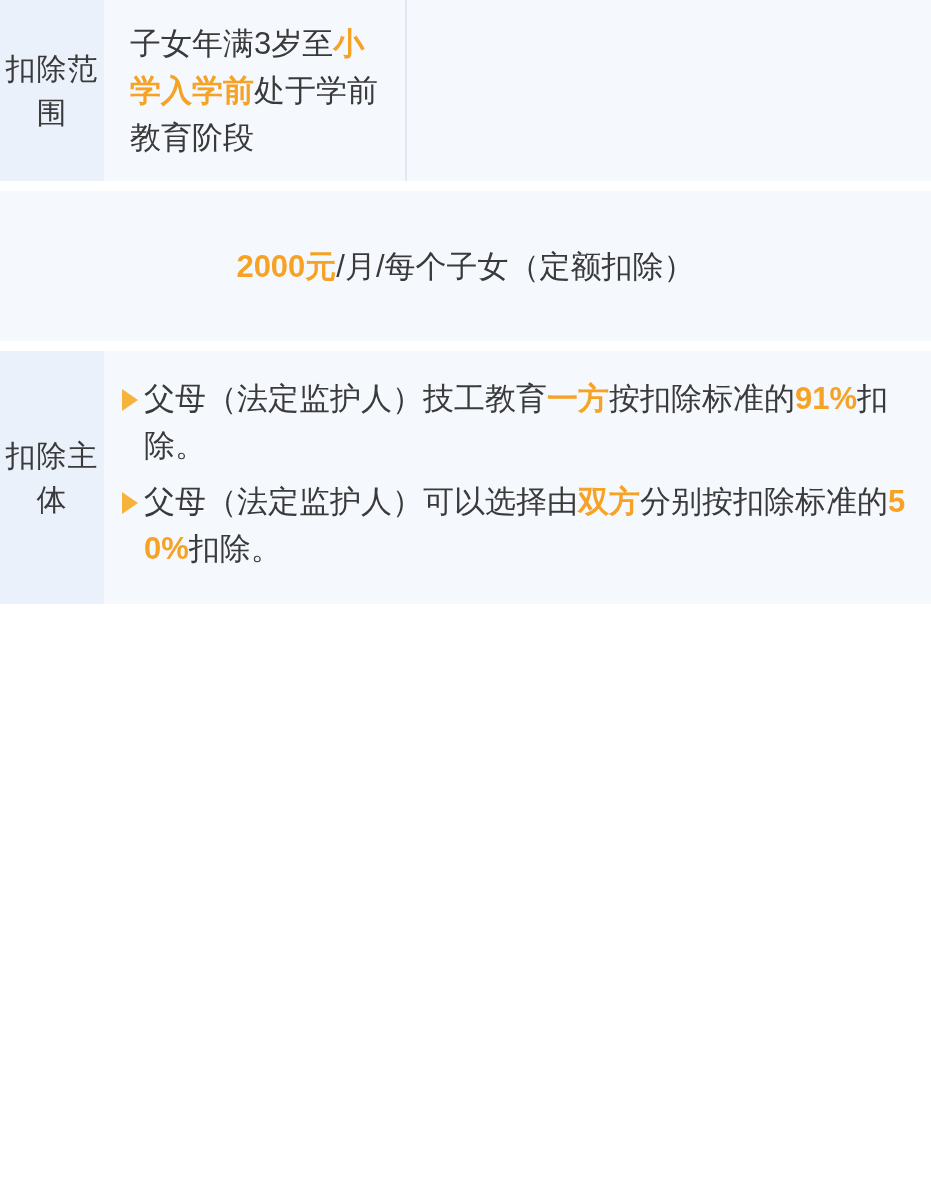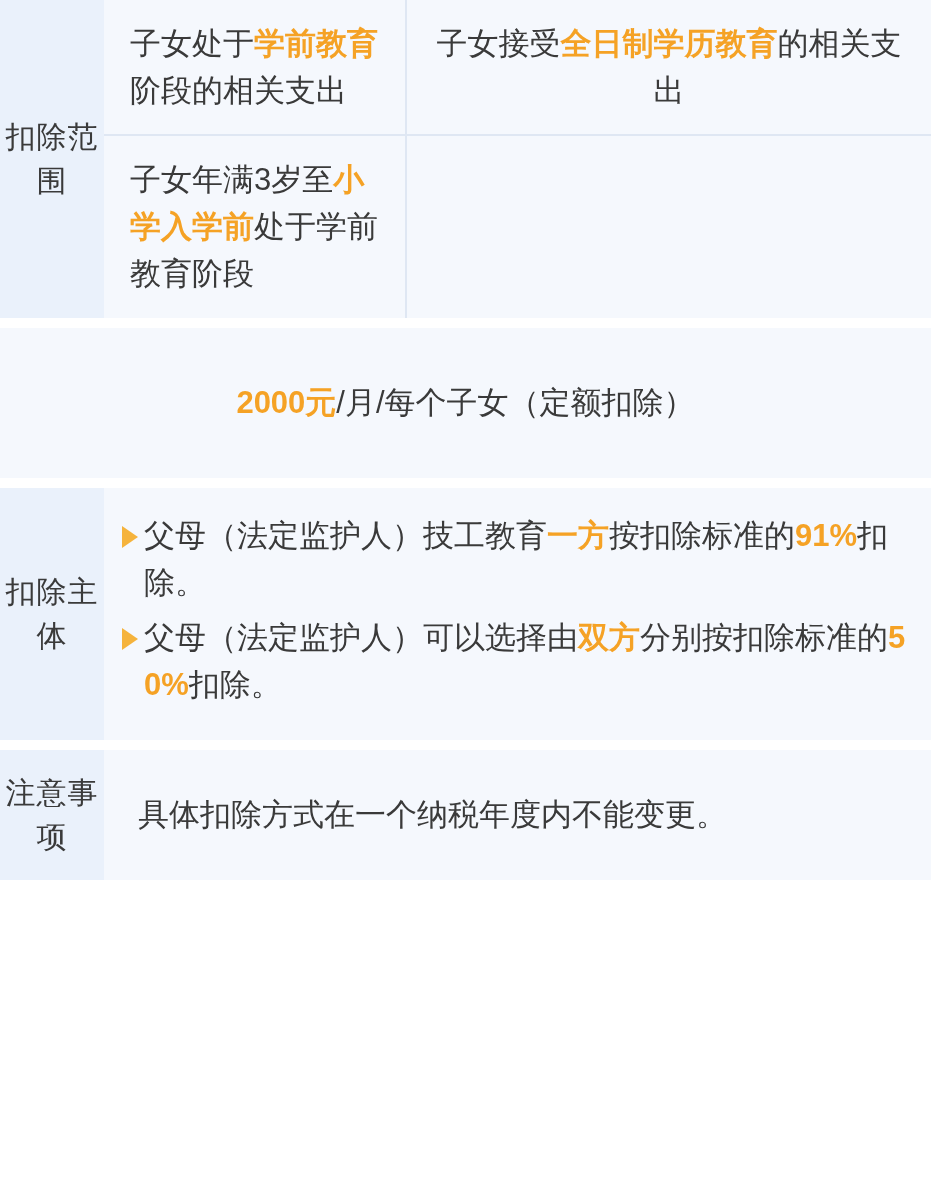--- a/index.html
+++ b/index.html
@@ -141,32 +141,20 @@
 <body>
 
 <div class="sheet">
 
   <div class="row scope-row">
     <div class="label-cell scope-label">
       <span class="label-text">扣除范围</span>
     </div>
     <div class="scope-body">
 
-      <div class="scope-strip strip-top">
-        <div class="col-left">
-          <div class="txt">
-            <span>子女处于</span><span class="hl">学前教育</span><span>阶段的相关支出</span>
-          </div>
-        </div>
-        <div class="col-right plain-center">
-          <div class="txt">
-            <span>子女接受</span><span class="hl">全日制学历教育</span><span>的相关支出</span>
-          </div>
-        </div>
-      </div>
 
       <div class="scope-strip">
         <div class="col-left">
           <div class="txt">
             <span>子女年满3岁至</span><span class="hl">小学入学前</span><span>处于学前教育阶段</span>
           </div>
         </div>
       </div>
 
     </div>
@@ -202,22 +190,14 @@
         <div class="txt">
           <span>父母（法定监护人）可以选择由</span><span class="hl">双方</span><span>分别按扣除标准的</span><span class="hl">50%</span><span>扣除。</span>
         </div>
       </div>
 
     </div>
   </div>
 
   <div class="gap"></div>
 
-  <div class="row note-row">
-    <div class="label-cell">
-      <span class="label-text">注意事项</span>
-    </div>
-    <div class="body-cell">
-      <div class="txt">具体扣除方式在一个纳税年度内不能变更。</div>
-    </div>
-  </div>
 
 </div>
 
 </body></html>

